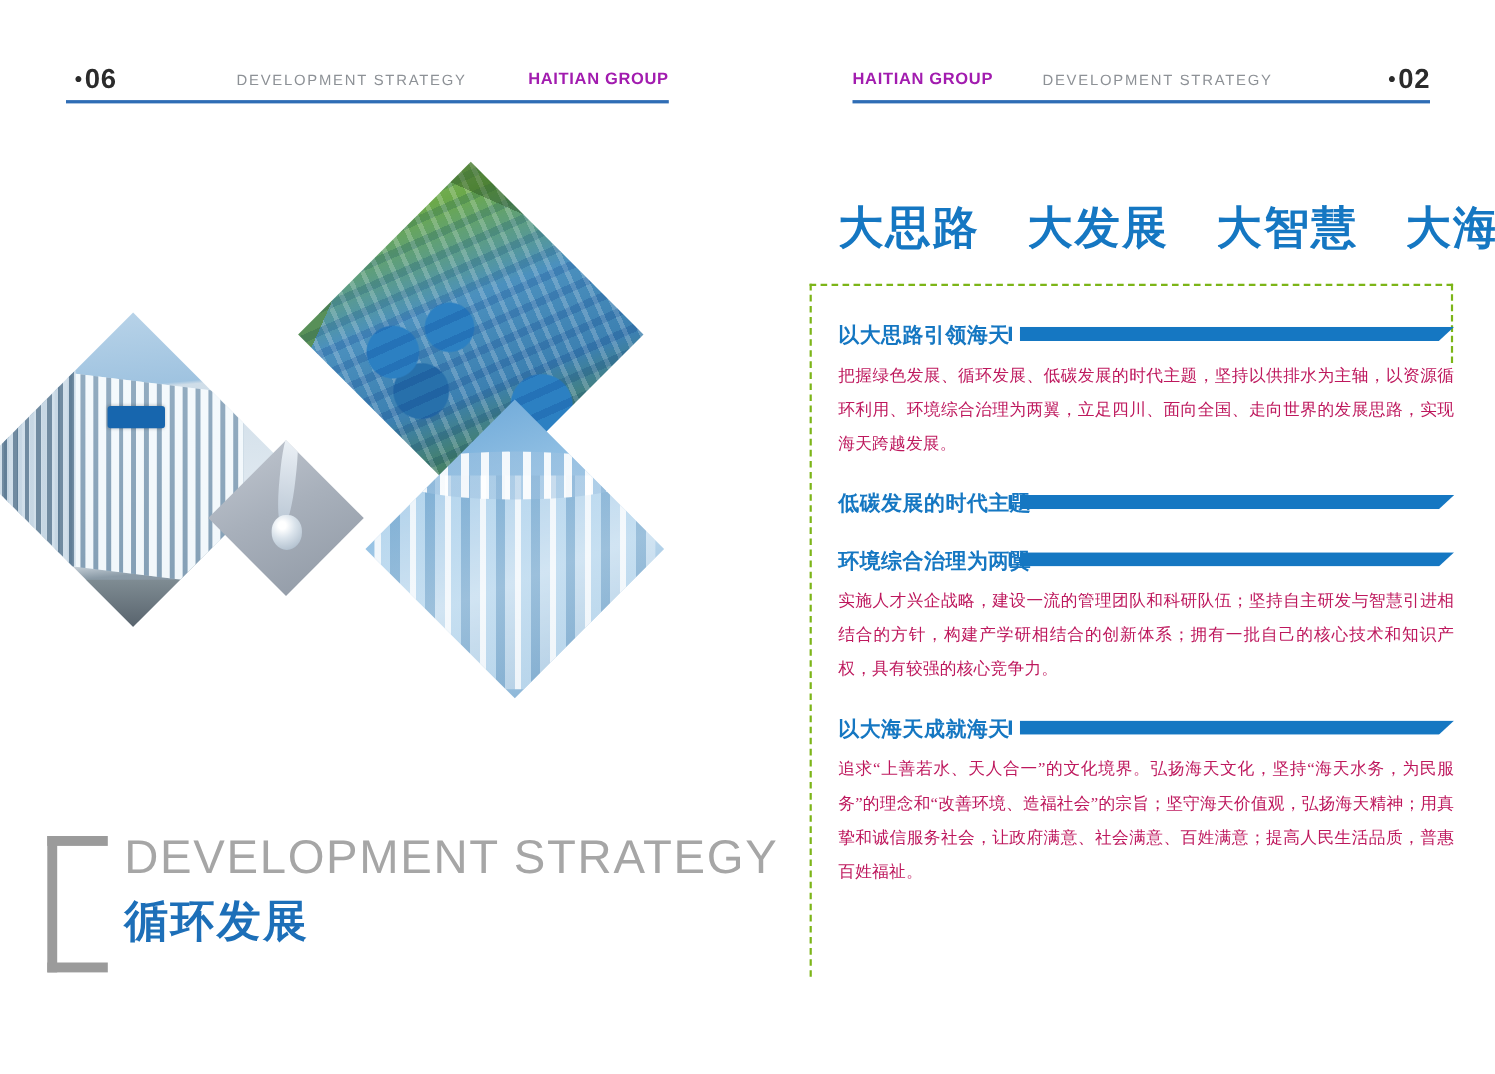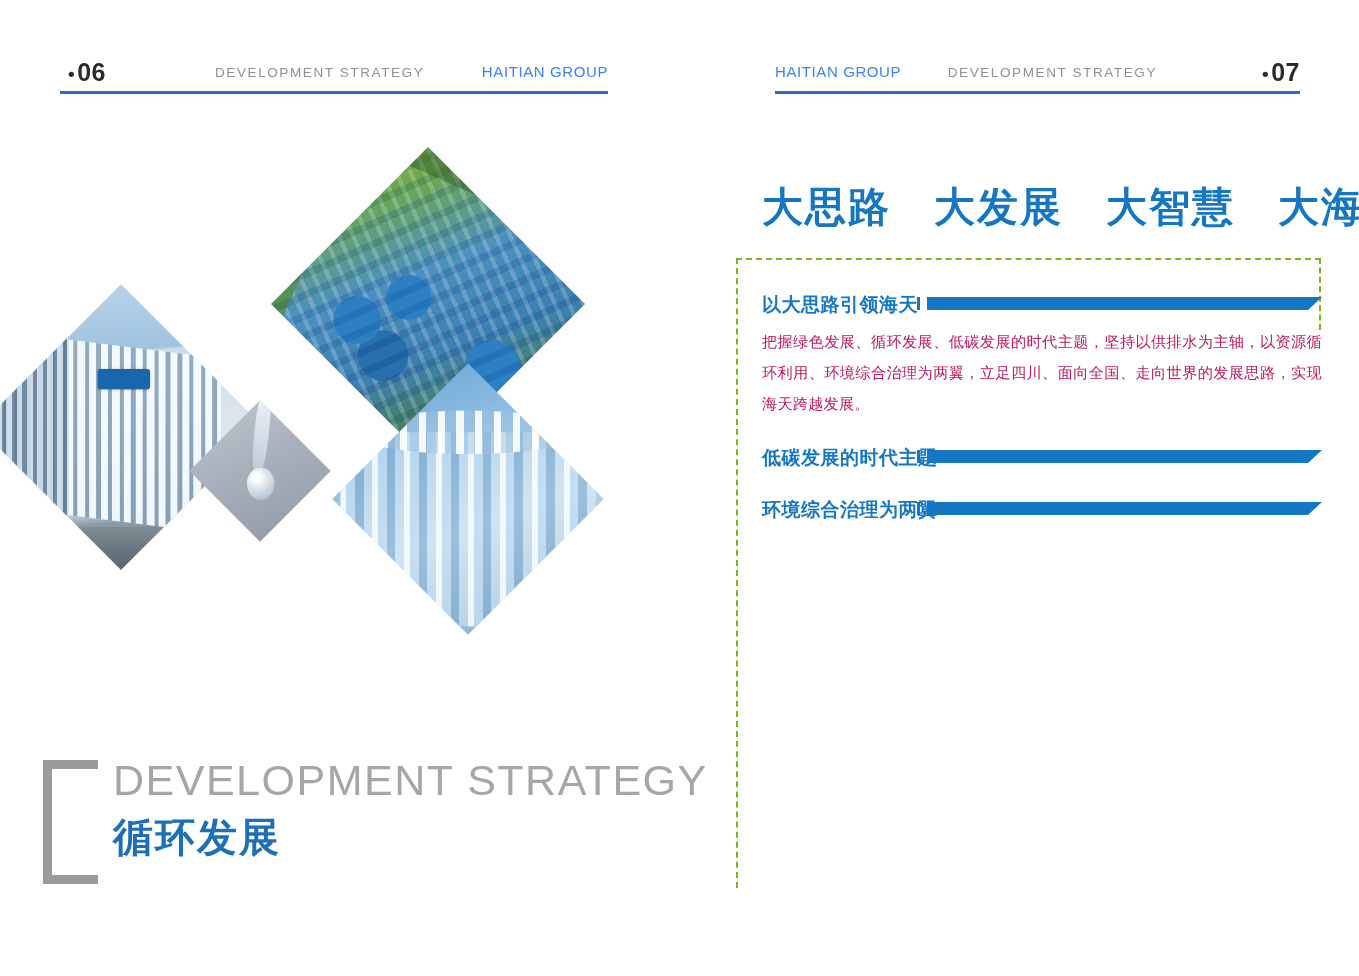--- a/index.html
+++ b/index.html
@@ -21,21 +21,21 @@
     position:absolute;top:-2px;font-size:25px;font-weight:bold;
     color:#2b2b2b;letter-spacing:.5px;
   }
   .pg-num .dot{font-size:19px;vertical-align:middle;margin-right:2px;}
   .hdr-sub{
     position:absolute;top:5px;font-size:13.5px;letter-spacing:1.6px;
     color:#8d9196;font-weight:400;white-space:nowrap;
   }
   .hdr-brand{
     position:absolute;top:3px;font-size:15px;letter-spacing:.6px;
-    color:#3b82f6;font-weight:normal;white-space:nowrap;
+    color:#a21caf;font-weight:bold;white-space:nowrap;
   }
   .hdr-rule{position:absolute;left:0;right:0;top:31px;height:3px;background:#2f6db5;}
 
   .hdr-left .pg-num{left:8px;}
   .hdr-left .hdr-sub{left:155px;}
   .hdr-left .hdr-brand{right:0;}
   .hdr-right .pg-num{right:0;}
   .hdr-right .hdr-sub{right:143px;}
   .hdr-right .hdr-brand{left:0;}
 
@@ -202,21 +202,21 @@
       <div class="hdr-sub">DEVELOPMENT STRATEGY</div>
       <div class="hdr-brand">HAITIAN GROUP</div>
     </div>
     <div class="hdr-rule"></div>
   </div>
 
   <div class="hdr hdr-right">
     <div class="hdr-row">
       <div class="hdr-brand">HAITIAN GROUP</div>
       <div class="hdr-sub">DEVELOPMENT STRATEGY</div>
-      <div class="pg-num"><span class="dot">•</span><span>07</span></div>
+      <div class="pg-num"><span class="dot">•</span><span>02</span></div>
     </div>
     <div class="hdr-rule"></div>
   </div>
 
   <div class="collage">
 
     <div class="dia dia-plant">
       <div class="inner">
           <div class="plant-bg"></div>
         </div>
@@ -277,19 +277,28 @@
           <div class="sec-bar" style="right:0;width:395px;"></div>
         </div>
       </div>
 
       <div class="section">
         <div class="sec-head">
           <div class="sec-title">环境综合治理为两翼</div>
           <div class="sec-tick" style="left:155px;"></div>
           <div class="sec-bar" style="right:0;width:395px;"></div>
         </div>
-      </div>
-
+        <div class="sec-body">实施人才兴企战略，建设一流的管理团队和科研队伍；坚持自主研发与智慧引进相结合的方针，构建产学研相结合的创新体系；拥有一批自己的核心技术和知识产权，具有较强的核心竞争力。</div>
+      </div>
+
+      <div class="section">
+        <div class="sec-head">
+          <div class="sec-title">以大海天成就海天</div>
+          <div class="sec-tick" style="left:155px;"></div>
+          <div class="sec-bar" style="right:0;width:395px;"></div>
+        </div>
+        <div class="sec-body">追求“上善若水、天人合一”的文化境界。弘扬海天文化，坚持“海天水务，为民服务”的理念和“改善环境、造福社会”的宗旨；坚守海天价值观，弘扬海天精神；用真挚和诚信服务社会，让政府满意、社会满意、百姓满意；提高人民生活品质，普惠百姓福祉。</div>
+      </div>
 
     </div>
   </div>
 
 </div>
 
 </body></html>

